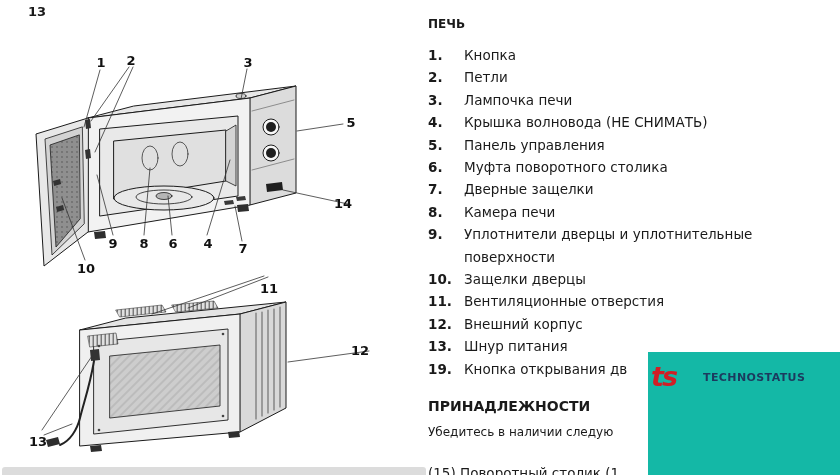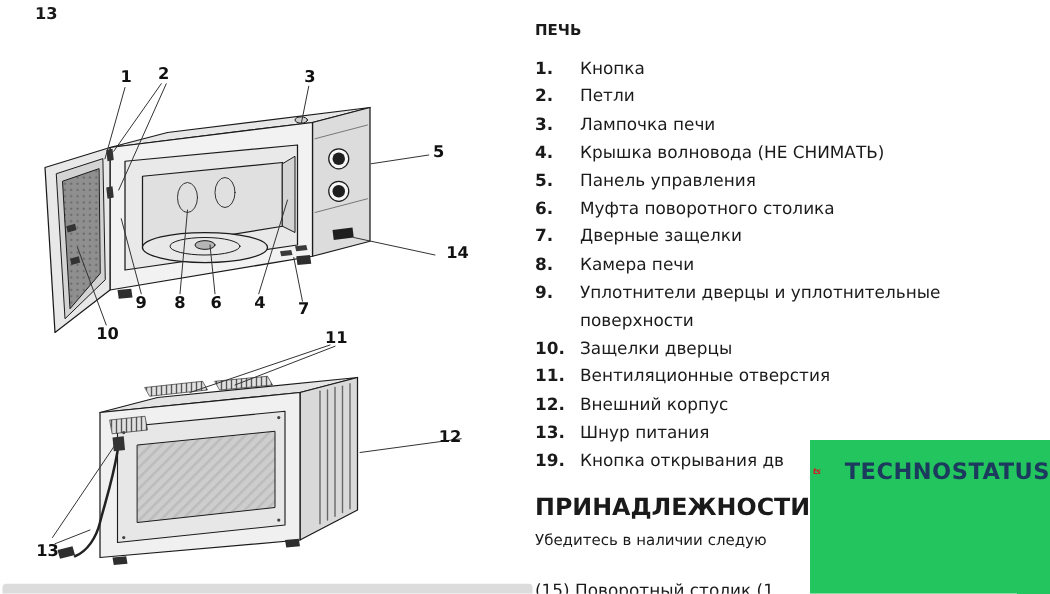--- a/index.html
+++ b/index.html
@@ -14,30 +14,30 @@
   .callout{
     position:absolute;transform:translate(-50%,-50%);
     font-size:13px;font-weight:bold;color:#111;line-height:1;
     white-space:nowrap;
   }
   .parts-col{position:absolute;left:428px;top:14px;width:404px;}
   .parts-title{font-size:12px;font-weight:bold;line-height:20px;margin:0 0 10px 0;}
   .part-row{display:flex;line-height:22.4px;font-size:13.5px;}
   .part-num{width:36px;flex:none;font-weight:bold;}
   .part-label{width:300px;}
-  .acc-title{font-size:19px;font-weight:bold;line-height:20px;margin:16px 0 0 0;}
+  .acc-title{font-size:14px;font-weight:bold;line-height:20px;margin:16px 0 0 0;}
   .acc-intro{margin:6px 0 0 0;font-size:12px;line-height:20px;}
   .acc-partial{margin:21px 0 0 0;font-size:13.5px;line-height:20px;white-space:nowrap;}
   .watermark{
     position:absolute;left:648px;top:352px;width:192px;height:123px;
-    background:#22c55e;z-index:5;
+    background:#14b8a6;z-index:5;
   }
   .logo-row{display:flex;align-items:center;padding:10px 0 0 2px;}
   .logo-text{
-    font-size:18px;font-weight:bold;color:#1c3a5e;letter-spacing:0.4px;
+    font-size:11px;font-weight:bold;color:#1c3a5e;letter-spacing:0.4px;
     margin-left:17px;white-space:nowrap;
   }
   .bottom-bar{
     position:absolute;left:2px;top:467px;width:424px;height:8px;
     background:#dcdcdc;border-radius:3px 3px 0 0;
   }
 </style>
 </head>
 <body>
 
@@ -159,24 +159,24 @@
   <div class="callout" style="left:101px;top:62px">1</div>
   <div class="callout" style="left:131px;top:60px">2</div>
   <div class="callout" style="left:248px;top:62px">3</div>
   <div class="callout" style="left:208px;top:243px">4</div>
   <div class="callout" style="left:351px;top:122px">5</div>
   <div class="callout" style="left:173px;top:243px">6</div>
   <div class="callout" style="left:243px;top:248px">7</div>
   <div class="callout" style="left:144px;top:243px">8</div>
   <div class="callout" style="left:113px;top:243px">9</div>
   <div class="callout" style="left:86px;top:268px">10</div>
-  <div class="callout" style="left:269px;top:271px">11</div>
+  <div class="callout" style="left:269px;top:288px">11</div>
   <div class="callout" style="left:360px;top:350px">12</div>
   <div class="callout" style="left:38px;top:441px">13</div>
-  <div class="callout" style="left:366px;top:203px">14</div>
+  <div class="callout" style="left:343px;top:203px">14</div>
 </div>
 
 <div class="parts-col">
   <h1 class="parts-title">ПЕЧЬ</h1>
 
   <div class="part-row">
     <span class="part-num">1.</span>
     <span class="part-label">Кнопка</span>
   </div>
   <div class="part-row">

